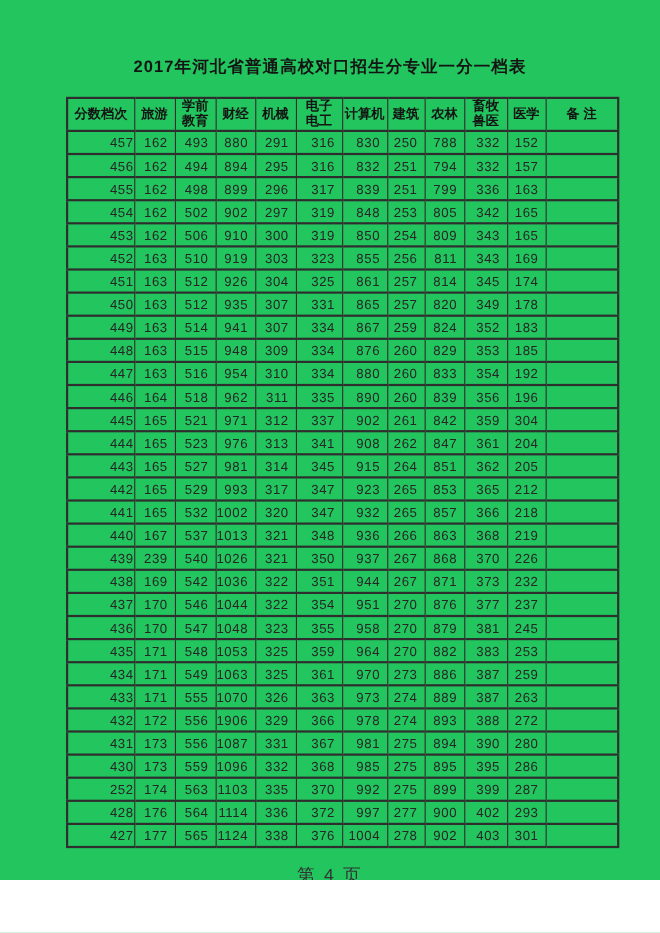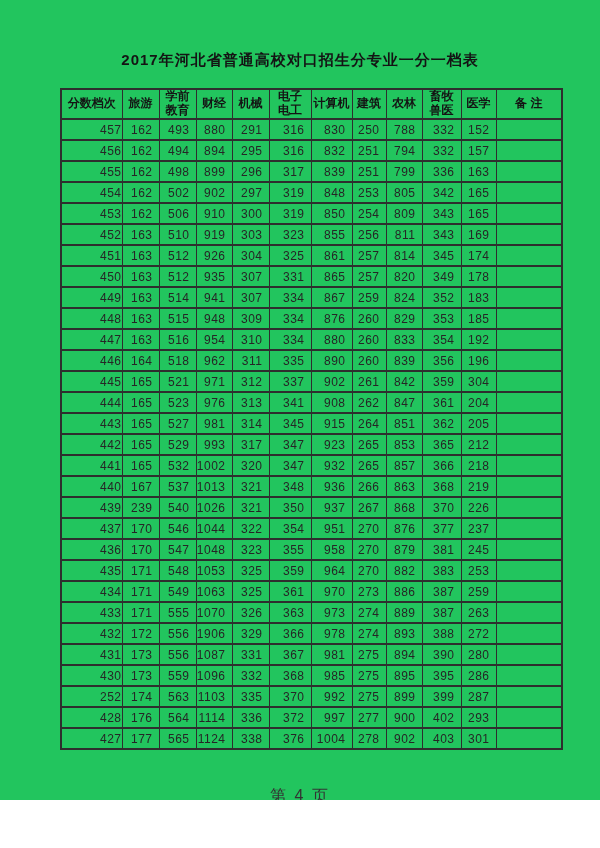--- a/index.html
+++ b/index.html
@@ -387,20 +387,34 @@
           <td class="value-cell">321</td>
           <td class="value-cell">350</td>
           <td class="value-cell">937</td>
           <td class="value-cell">267</td>
           <td class="value-cell">868</td>
           <td class="value-cell">370</td>
           <td class="value-cell">226</td>
           <td class="remark-cell"></td>
         </tr>
         <tr>
+          <td class="score-cell">438</td>
+          <td class="value-cell">169</td>
+          <td class="value-cell">542</td>
+          <td class="value-cell">1036</td>
+          <td class="value-cell">322</td>
+          <td class="value-cell">351</td>
+          <td class="value-cell">944</td>
+          <td class="value-cell">267</td>
+          <td class="value-cell">871</td>
+          <td class="value-cell">373</td>
+          <td class="value-cell">232</td>
+          <td class="remark-cell"></td>
+        </tr>
+        <tr>
           <td class="score-cell">437</td>
           <td class="value-cell">170</td>
           <td class="value-cell">546</td>
           <td class="value-cell">1044</td>
           <td class="value-cell">322</td>
           <td class="value-cell">354</td>
           <td class="value-cell">951</td>
           <td class="value-cell">270</td>
           <td class="value-cell">876</td>
           <td class="value-cell">377</td>

